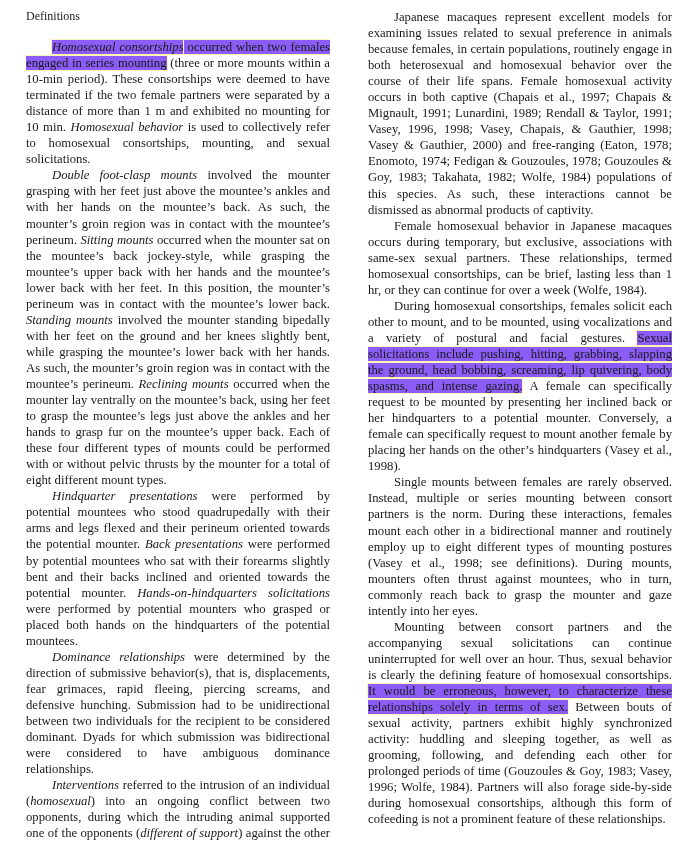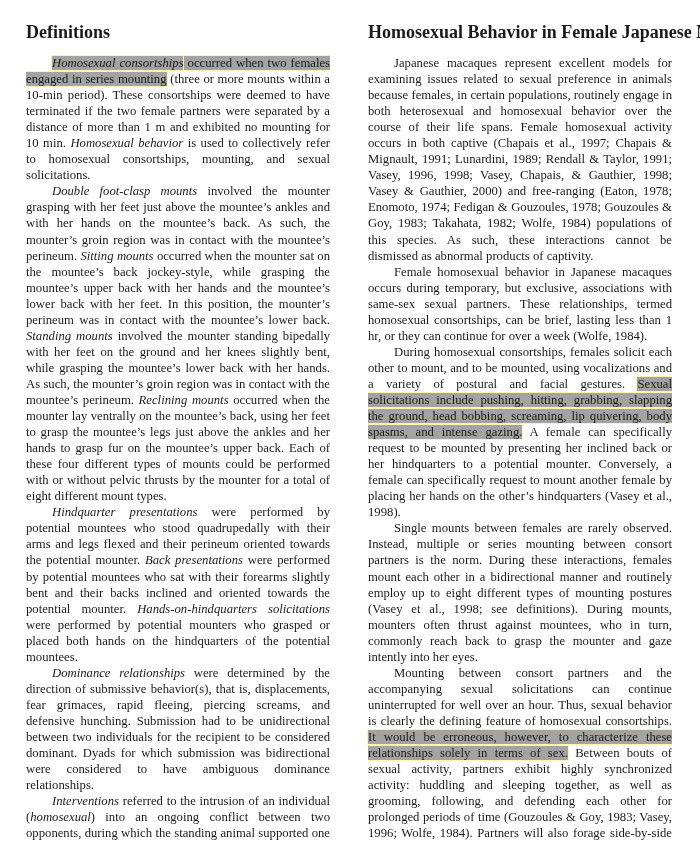--- a/index.html
+++ b/index.html
@@ -4,47 +4,46 @@
 <style>
   html, body { margin: 0; padding: 0; background: #ffffff; }
   body {
     width: 700px; height: 843px; overflow: hidden; position: relative;
     font-family: "Liberation Serif", serif; color: #1a1a1a;
   }
   .col { position: absolute; top: 0; width: 304px; }
   .col.left { left: 26px; }
   .col.right { left: 368px; }
   .heading {
-    font-weight: bold; font-size: 18px; margin-top: 24px; height: 22px; line-height: 16px;
+    font-weight: normal; font-size: 12px; margin-top: 8px; height: 22px; line-height: 16px;
     white-space: nowrap;
   }
   .para {
     font-size: 12.7px; line-height: 16.05px; text-align: justify; margin: 0;
     text-indent: 26px; hyphens: none;
   }
   .para.first { margin-top: 9px; }
   em { font-style: italic; }
-  .hl { background: #a3a3a3; box-shadow: 0 0 0 1px #fcf4b4; }
+  .hl { background: #8b5cf6; box-shadow: 0 0 0 1px #fcf4b4; }
 </style>
 </head>
 <body>
 
 <div class="col left">
   <div class="heading">Definitions</div>
   <div>
     <p class="para first"><em class="hl">Homosexual consortships</em><span class="hl"> occurred when two females engaged in series mounting</span><span> (three or more mounts within a 10-min period). These consortships were deemed to have terminated if the two female partners were separated by a distance of more than 1 m and exhibited no mounting for 10 min. </span><em>Homosexual behavior</em><span> is used to collectively refer to homosexual consortships, mounting, and sexual solicitations.</span></p>
     <p class="para"><em>Double foot-clasp mounts</em><span> involved the mounter grasping with her feet just above the mountee’s ankles and with her hands on the mountee’s back. As such, the mounter’s groin region was in contact with the mountee’s perineum. </span><em>Sitting mounts</em><span> occurred when the mounter sat on the mountee’s back jockey-style, while grasping the mountee’s upper back with her hands and the mountee’s lower back with her feet. In this position, the mounter’s perineum was in contact with the mountee’s lower back. </span><em>Standing mounts</em><span> involved the mounter standing bipedally with her feet on the ground and her knees slightly bent, while grasping the mountee’s lower back with her hands. As such, the mounter’s groin region was in contact with the mountee’s perineum. </span><em>Reclining mounts</em><span> occurred when the mounter lay ventrally on the mountee’s back, using her feet to grasp the mountee’s legs just above the ankles and her hands to grasp fur on the mountee’s upper back. Each of these four different types of mounts could be performed with or without pelvic thrusts by the mounter for a total of eight different mount types.</span></p>
     <p class="para"><em>Hindquarter presentations</em><span> were performed by potential mountees who stood quadrupedally with their arms and legs flexed and their perineum oriented towards the potential mounter. </span><em>Back presentations</em><span> were performed by potential mountees who sat with their forearms slightly bent and their backs inclined and oriented towards the potential mounter. </span><em>Hands-on-hindquarters solicitations</em><span> were performed by potential mounters who grasped or placed both hands on the hindquarters of the potential mountees.</span></p>
     <p class="para"><em>Dominance relationships</em><span> were determined by the direction of submissive behavior(s), that is, displacements, fear grimaces, rapid fleeing, piercing screams, and defensive hunching. Submission had to be unidirectional between two individuals for the recipient to be considered dominant. Dyads for which submission was bidirectional were considered to have ambiguous dominance relationships.</span></p>
-    <p class="para"><em>Interventions</em><span> referred to the intrusion of an individual (</span><em>homosexual</em><span>) into an ongoing conflict between two opponents, during which the standing animal supported one of the opponents (</span><em>different of support</em><span>) against the other (</span><em>target</em><span>). Supporters and recipients of support were referred to</span></p>
+    <p class="para"><em>Interventions</em><span> referred to the intrusion of an individual (</span><em>homosexual</em><span>) into an ongoing conflict between two opponents, during which the intruding animal supported one of the opponents (</span><em>different of support</em><span>) against the other (</span><em>target</em><span>). Supporters and recipients of support were referred to</span></p>
   </div>
 </div>
 
 <div class="col right">
-  <div class="heading">Homosexual Behavior in Female Japanese Macaques</div>
   <div>
     <p class="para first"><span>Japanese macaques represent excellent models for examining issues related to sexual preference in animals because females, in certain populations, routinely engage in both heterosexual and homosexual behavior over the course of their life spans. Female homosexual activity occurs in both captive (Chapais et al., 1997; Chapais &amp; Mignault, 1991; Lunardini, 1989; Rendall &amp; Taylor, 1991; Vasey, 1996, 1998; Vasey, Chapais, &amp; Gauthier, 1998; Vasey &amp; Gauthier, 2000) and free-ranging (Eaton, 1978; Enomoto, 1974; Fedigan &amp; Gouzoules, 1978; Gouzoules &amp; Goy, 1983; Takahata, 1982; Wolfe, 1984) populations of this species. As such, these interactions cannot be dismissed as abnormal products of captivity.</span></p>
     <p class="para"><span>Female homosexual behavior in Japanese macaques occurs during temporary, but exclusive, associations with same-sex sexual partners. These relationships, termed homosexual consortships, can be brief, lasting less than 1 hr, or they can continue for over a week (Wolfe, 1984).</span></p>
     <p class="para"><span>During homosexual consortships, females solicit each other to mount, and to be mounted, using vocalizations and a variety of postural and facial gestures. </span><span class="hl">Sexual solicitations include pushing, hitting, grabbing, slapping the ground, head bobbing, screaming, lip quivering, body spasms, and intense gazing.</span><span> A female can specifically request to be mounted by presenting her inclined back or her hindquarters to a potential mounter. Conversely, a female can specifically request to mount another female by placing her hands on the other’s hindquarters (Vasey et al., 1998).</span></p>
     <p class="para"><span>Single mounts between females are rarely observed. Instead, multiple or series mounting between consort partners is the norm. During these interactions, females mount each other in a bidirectional manner and routinely employ up to eight different types of mounting postures (Vasey et al., 1998; see definitions). During mounts, mounters often thrust against mountees, who in turn, commonly reach back to grasp the mounter and gaze intently into her eyes.</span></p>
     <p class="para"><span>Mounting between consort partners and the accompanying sexual solicitations can continue uninterrupted for well over an hour. Thus, sexual behavior is clearly the defining feature of homosexual consortships. </span><span class="hl">It would be erroneous, however, to characterize these relationships solely in terms of sex.</span><span> Between bouts of sexual activity, partners exhibit highly synchronized activity: huddling and sleeping together, as well as grooming, following, and defending each other for prolonged periods of time (Gouzoules &amp; Goy, 1983; Vasey, 1996; Wolfe, 1984). Partners will also forage side-by-side during homosexual consortships, although this form of cofeeding is not a prominent feature of these relationships.</span></p>
   </div>
 </div>
 
 </body></html>

